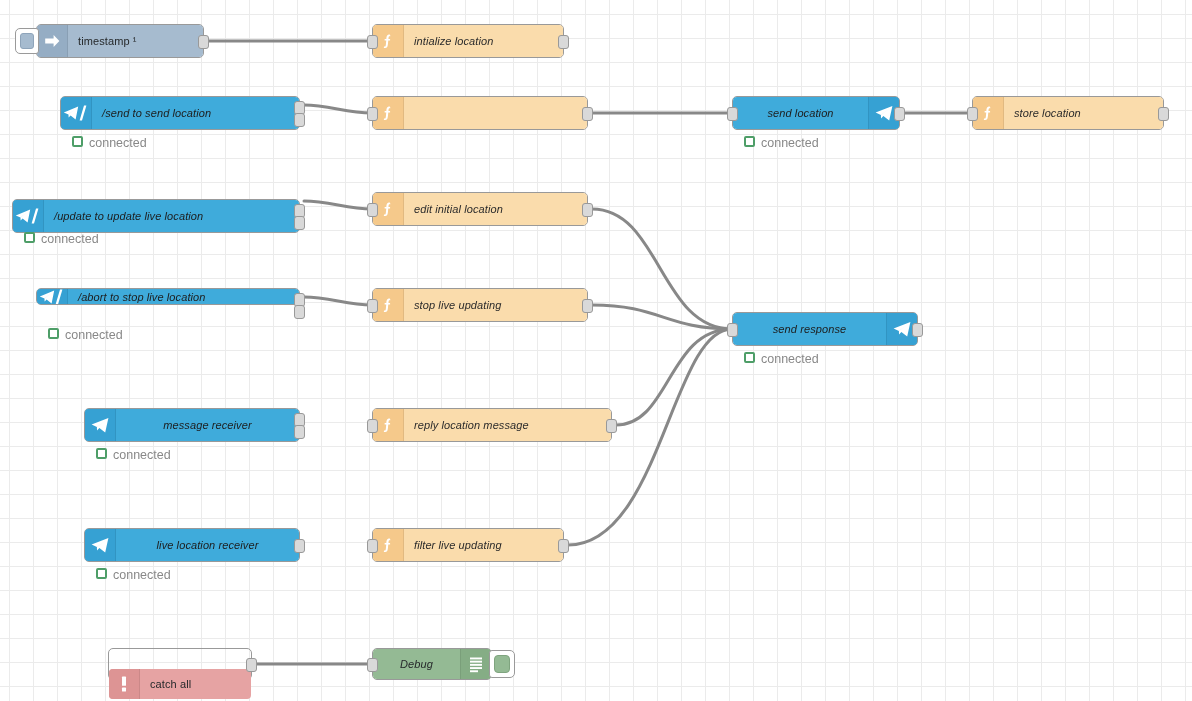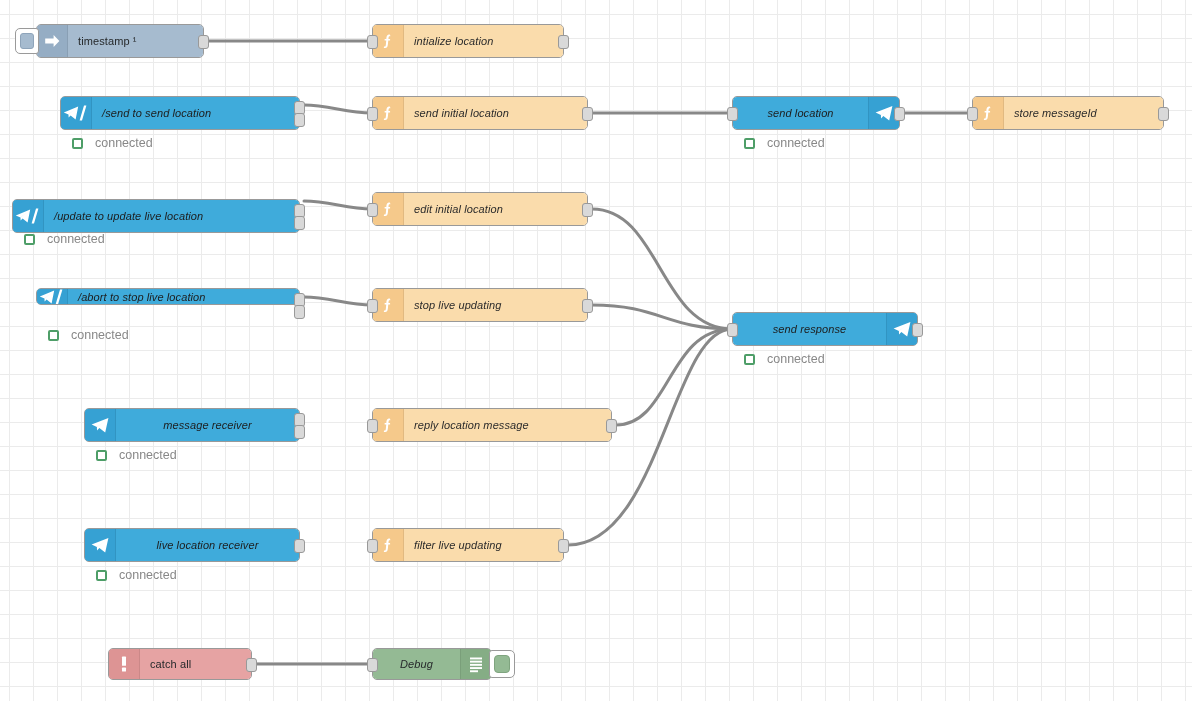--- a/index.html
+++ b/index.html
@@ -75,21 +75,21 @@
 
   
   .n-function .node-body { background: #fadcac; }
   .n-function .icon-box  { background: #f5c98b; }
   .n-telegram .node-body { background: #3fabdb; }
   .n-telegram .icon-box  { background: #36a1d3; }
   .n-telegram .label     { color: #1d1d1d; }
   .n-inject   .node-body { background: #a6bbcf; }
   .n-inject   .icon-box  { background: #95adc4; }
   .n-inject   .label     { color: #26292b; }
-  .n-catch    .node-body { background: #e6a3a3; }
+  .n-catch    .node-body { background: #e6a3a3; margin-top: 20px; }
   .n-catch    .icon-box  { background: #dd9494; }
   .n-catch    .label     { color: #26292b; font-style: normal; }
   .n-debug    .node-body { background: #94ba94; }
   .n-debug    .icon-box  { background: #85ad85; }
   .n-debug    .label     { color: #26292b; }
 
   
   .port {
     position: absolute;
     width: 11px;
@@ -99,22 +99,22 @@
     border-radius: 3px;
     box-sizing: border-box;
   }
   .port.in  { left: -6px; }
   .port.out { right: -6px; }
 
   
   .status {
     position: absolute;
     display: flex;
-    align-items: center;
-    gap: 12px;
+    align-items: flex-start;
+    gap: 6px;
     font-size: 12.5px;
     color: #888888;
     white-space: nowrap;
   }
   .status-dot {
     width: 11px;
     height: 11px;
     border: 2px solid #4e9e68;
     border-radius: 2px;
     background: #ffffff;
@@ -236,21 +236,20 @@
         <span class="status-dot"></span>
         <span>connected</span>
       </div>
       <div class="node n-function" style="left: 372px; top: 96px; width: 216px; height: 34px;">
         <div class="node-body">
           <div class="icon-box left">
             <svg class="glyph" width="16" height="20" viewBox="0 0 20 20">
               <path d="M12.8 2.4c-1.0-0.7-2.6-0.7-3.6 0.3C8.4 3.5 8.1 4.6 8.0 6.0L7.9 7.4H5.8v2.0h2.0l-0.5 5.2c-0.2 1.6-0.5 2.2-1.1 2.2-0.3 0-0.6-0.1-0.9-0.3l-0.6 1.8c0.5 0.3 1.1 0.5 1.8 0.5 1.9 0 3.0-1.3 3.3-4.0l0.55-5.4h2.25V7.4h-2.05l0.12-1.3c0.1-1.2 0.5-1.9 1.2-1.9 0.3 0 0.6 0.1 0.85 0.3z" fill="#ffffff"></path>
             </svg>
           </div>
-          <div class="label">send initial location</div>
         </div>
         <div class="port in" style="top: 10px;"></div>
         <div class="port out" style="top: 10px;"></div>
       </div>
       <div class="node n-telegram" style="left: 732px; top: 96px; width: 168px; height: 34px;">
         <div class="node-body">
           <div class="label center">send location</div>
           <div class="icon-box right">
             <svg class="glyph" width="20" height="20" viewBox="0 0 20 20">
               <path d="M1.6 9.6 L18.4 3.0 L15.2 17.6 L9.4 13.1 L7.0 15.6 L6.9 11.9 Z" fill="#ffffff"></path>
@@ -265,21 +264,21 @@
         <span class="status-dot"></span>
         <span>connected</span>
       </div>
       <div class="node n-function" style="left: 972px; top: 96px; width: 192px; height: 34px;">
         <div class="node-body">
           <div class="icon-box left">
             <svg class="glyph" width="16" height="20" viewBox="0 0 20 20">
               <path d="M12.8 2.4c-1.0-0.7-2.6-0.7-3.6 0.3C8.4 3.5 8.1 4.6 8.0 6.0L7.9 7.4H5.8v2.0h2.0l-0.5 5.2c-0.2 1.6-0.5 2.2-1.1 2.2-0.3 0-0.6-0.1-0.9-0.3l-0.6 1.8c0.5 0.3 1.1 0.5 1.8 0.5 1.9 0 3.0-1.3 3.3-4.0l0.55-5.4h2.25V7.4h-2.05l0.12-1.3c0.1-1.2 0.5-1.9 1.2-1.9 0.3 0 0.6 0.1 0.85 0.3z" fill="#ffffff"></path>
             </svg>
           </div>
-          <div class="label">store messageId</div>
+          <div class="label">store location</div>
         </div>
         <div class="port in" style="top: 10px;"></div>
         <div class="port out" style="top: 10px;"></div>
       </div>
       <div class="node n-telegram" style="left: 12px; top: 192px; width: 288px; height: 34px; margin-top: 7px;">
         <div class="node-body">
           <div class="icon-box left">
             <svg class="glyph" width="26" height="20" viewBox="0 0 26 20">
               <path d="M0.8 9.4 L15.2 3.5 L12.6 16.4 L7.6 12.4 L5.6 14.6 L5.5 11.4 Z" fill="#ffffff"></path>
               <path d="M5.6 11.6 L13.0 5.6 L5.5 11.2 Z" fill="#cfe7f5"></path>

